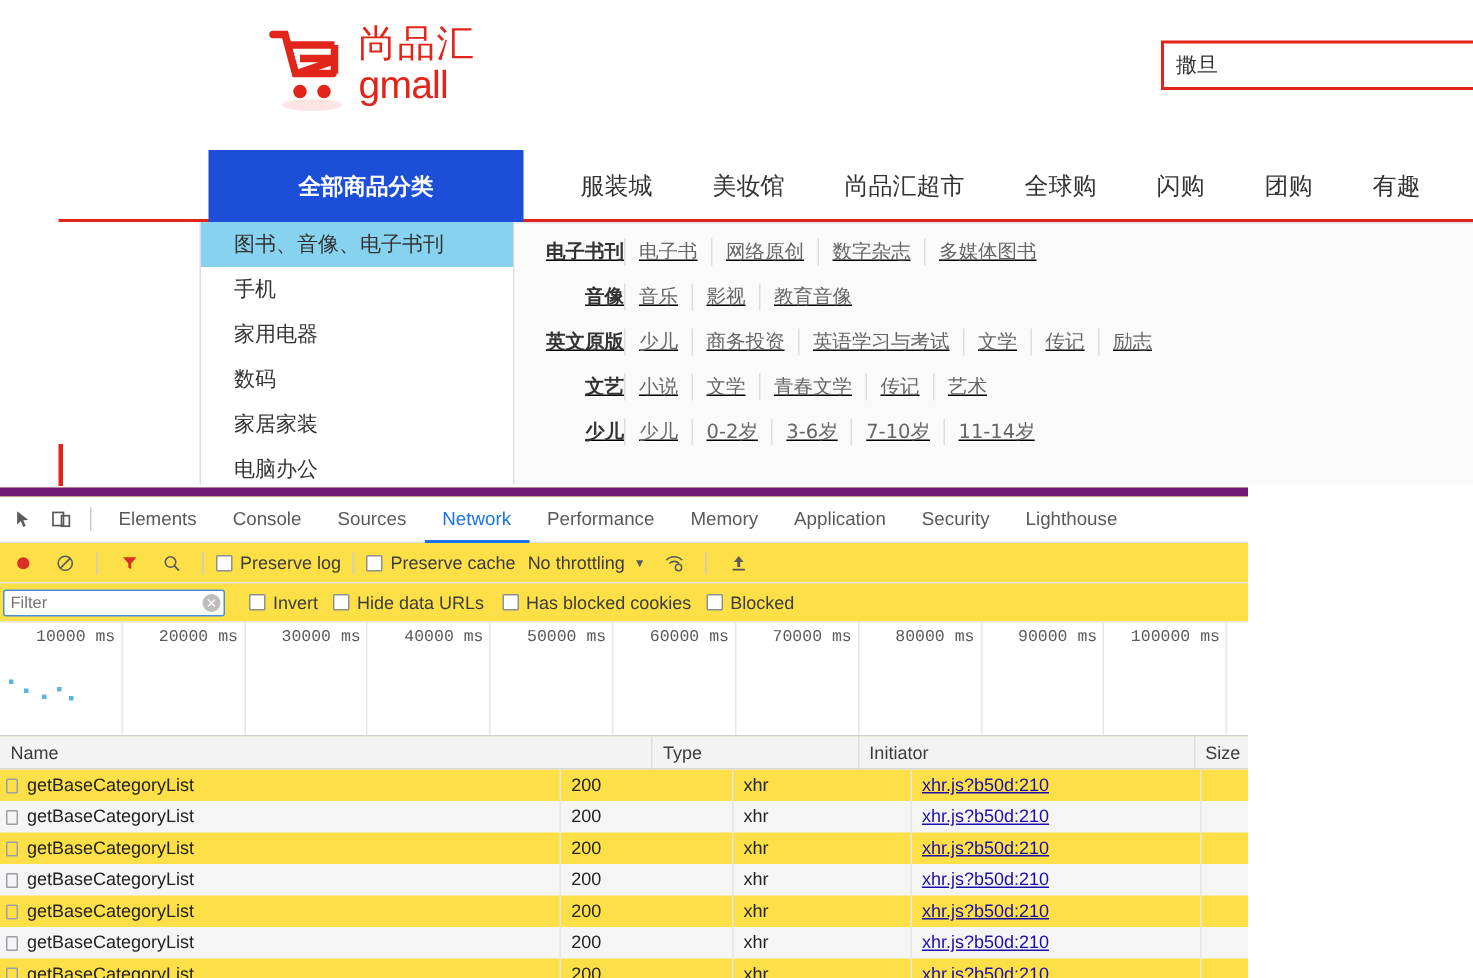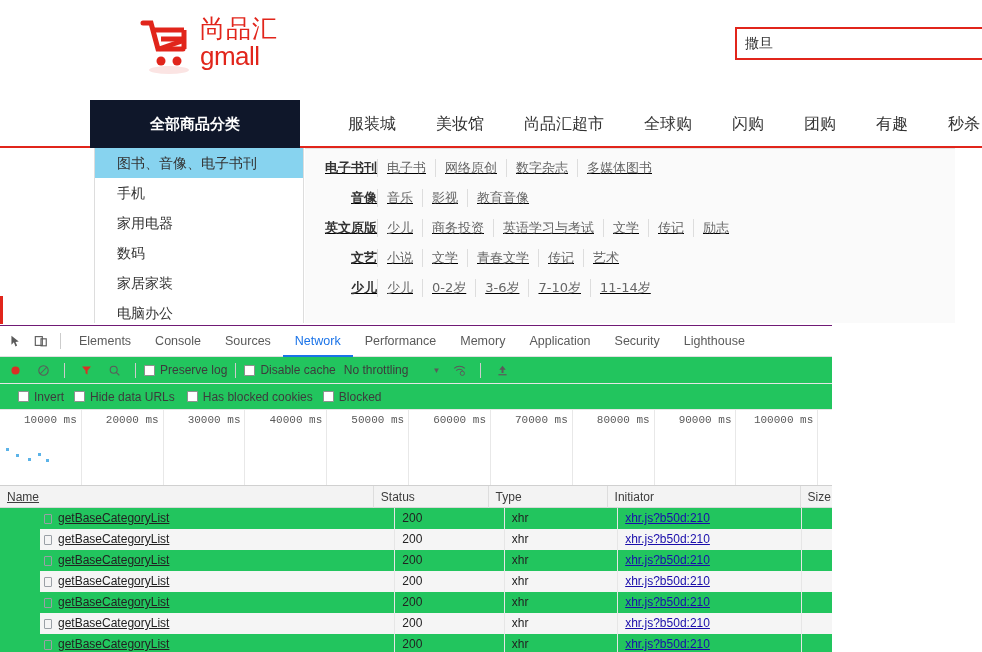--- a/index.html
+++ b/index.html
@@ -6,21 +6,21 @@
   html, body {
     width: 982px; height: 652px;
     overflow: hidden;
     font-family: "Liberation Sans", "DejaVu Sans", sans-serif;
     background: #ffffff;
   }
 
   
   #page-area {
     position: absolute; left: 0; top: 0; width: 982px; height: 325px;
-    background: #ffffff; overflow: hidden;
+    background: #ffffff; overflow: hidden; padding-left: 39px;
   }
 
   
   #header { position: relative; height: 100px; }
   #logo-wrap {
     position: absolute; left: 140px; top: 16px;
     display: flex; align-items: center; gap: 6px;
   }
   #cart-icon { width: 54px; height: 58px; position: relative; }
   #logo-text { line-height: 1; padding-bottom: 6px; }
@@ -42,23 +42,23 @@
     font-family: "DejaVu Sans", sans-serif;
   }
 
   
   #navbar {
     position: relative; height: 48px;
     border-bottom: 2px solid #e1251b;
     background: #fff;
   }
   #nav-all {
-    position: absolute; left: 90px; top: 0;
+    position: absolute; left: 100px; top: 0;
     width: 210px; height: 48px;
-    background: #0f172a; color: #fff;
+    background: #1d4ed8; color: #fff;
     font-size: 15px; font-weight: bold;
     display: flex; align-items: center; justify-content: center;
     font-family: "DejaVu Sans", sans-serif; cursor: pointer;
   }
   #nav-items {
     position: absolute; left: 316px; top: 0; height: 48px;
     display: flex; align-items: center; gap: 40px;
     font-size: 16px; color: #333;
     font-family: "DejaVu Sans", sans-serif;
     margin-left: 32px;
@@ -103,22 +103,22 @@
   .sub-links a:first-child { border-left: 1px solid #ddd; }
   #page-left-edge {
     position: absolute; left: 0; top: 148px; width: 3px; height: 28px;
     background: #e1251b;
   }
 
   
   #devtools {
     position: absolute; left: 0; top: 325px;
     width: 832px; height: 327px;
-    background: #22c55e;
-    border-top: 1px solid #701a75;
+    background: #fde047;
+    border-top: 6px solid #701a75;
     font-family: "Liberation Sans", sans-serif;
     overflow: hidden;
   }
 
   
   #dt-tabs {
     height: 31px; display: flex; align-items: center;
     border-bottom: 1px solid #e0e0e0; background: #fff;
     padding-left: 2px; position: relative;
   }
@@ -145,21 +145,21 @@
   .tb-label {
     font-size: 12px; color: #3c3c3c; white-space: nowrap;
     display: flex; align-items: center; gap: 5px; cursor: pointer;
   }
   .cbox {
     width: 11px; height: 11px; border: 1px solid #909090;
     background: #fff; border-radius: 1px; display: inline-block;
   }
   .sel-throttle {
     font-size: 12px; color: #3c3c3c; display: flex;
-    align-items: center; gap: 24px; cursor: pointer; margin-left: 6px;
+    align-items: center; gap: 6px; cursor: pointer; margin-left: 6px;
   }
   .caret { font-size: 8px; color: #5a5a5a; }
 
   
   #dt-filter {
     height: 26px; display: flex; align-items: center;
     border-bottom: 1px solid #e5e5e5; padding-left: 2px;
   }
   #filter-input {
     width: 148px; height: 18px; border: 1px solid #4a90d9;
@@ -200,28 +200,28 @@
   #thead {
     display: flex; height: 22px; align-items: center;
     background: #f3f3f3; border-bottom: 1px solid #d8d8d8;
     font-size: 12px; color: #3c3c3c;
   }
   #thead > div {
     padding-left: 7px; border-left: 1px solid #ddd;
     height: 22px; line-height: 22px; cursor: pointer;
   }
   #thead > div:first-child { border-left: none; }
-  .col-name   { width: 442px; text-decoration: underline; }
+  .col-name   { width: 442px; }
   .col-status { width: 135px; }
   .col-type   { width: 140px; }
   .col-init   { width: 228px; }
   .col-size   { width: 37px; }
   .trow {
     display: flex; height: 21px; 
-    font-size: 12px; color: #222; cursor: pointer; margin-left: 40px;
+    font-size: 12px; color: #222; cursor: pointer;
   }
   .trow:nth-child(even) { background: #f5f5f5; }
   .trow > div {
     padding-left: 7px; border-left: 1px solid #e6e6e6;
     height: 21px; line-height: 21px; overflow: hidden;
     white-space: nowrap;
   }
   .trow > div:first-child { border-left: none; }
   .cell-name { display: flex; align-items: center; gap: 6px; }
   .file-ico {
@@ -389,21 +389,21 @@
       </svg>
     </div>
     <div class="tb-sep"></div>
     <label class="tb-label">
       <span class="cbox"></span>
       <span>Preserve log</span>
     </label>
     <div class="tb-sep"></div>
     <label class="tb-label">
       <span class="cbox"></span>
-      <span>Disable cache</span>
+      <span>Preserve cache</span>
     </label>
     <div class="sel-throttle">
       <span>No throttling</span>
       <span class="caret">▼</span>
     </div>
     <div class="dt-ico" style="margin-left:4px;">
       <svg width="15" height="13" viewBox="0 0 16 16">
         <path d="M1.5 5.5 A9 9 0 0 1 14.5 5.5" fill="none" stroke="#5a5a5a" stroke-width="1.3"></path>
         <path d="M4 8.2 A5.5 5.5 0 0 1 12 8.2" fill="none" stroke="#5a5a5a" stroke-width="1.3"></path>
         <circle cx="11.5" cy="11.5" r="2.6" fill="none" stroke="#5a5a5a" stroke-width="1.2"></circle>
@@ -412,20 +412,21 @@
     <div class="tb-sep"></div>
     <div class="dt-ico">
       <svg width="13" height="13" viewBox="0 0 16 16">
         <path d="M8 2 L12 7 H9.2 V11 H6.8 V7 H4 Z" fill="#5a5a5a"></path>
         <rect x="3" y="12.5" width="10" height="1.5" fill="#5a5a5a"></rect>
       </svg>
     </div>
   </div>
 
   <div id="dt-filter">
+    <input id="filter-input" type="text" placeholder="Filter" style="">
     <div id="filter-clear">✕</div>
     <label class="tb-label" style="margin-left:4px;">
       <span class="cbox"></span>
       <span>Invert</span>
     </label>
     <label class="tb-label" style="margin-left:10px;">
       <span class="cbox"></span>
       <span>Hide data URLs</span>
     </label>
     <label class="tb-label" style="margin-left:12px;align-items:center;">
@@ -478,21 +479,20 @@
         <span>110000 ms</span>
       </div>
       <div class="tick" style="left: 900.167px; width: 81.8333px;">
         <span>120000 ms</span>
       </div>
     </div>
 
   <div id="dt-table">
     <div id="thead">
       <div class="col-name">Name</div>
-      <div class="col-status">Status</div>
       <div class="col-type">Type</div>
       <div class="col-init">Initiator</div>
       <div class="col-size">Size</div>
     </div>
     <div id="tbody">
         <div class="trow">
           <div class="col-name cell-name">
             <span class="file-ico"></span>
             <span>getBaseCategoryList</span>
           </div>

